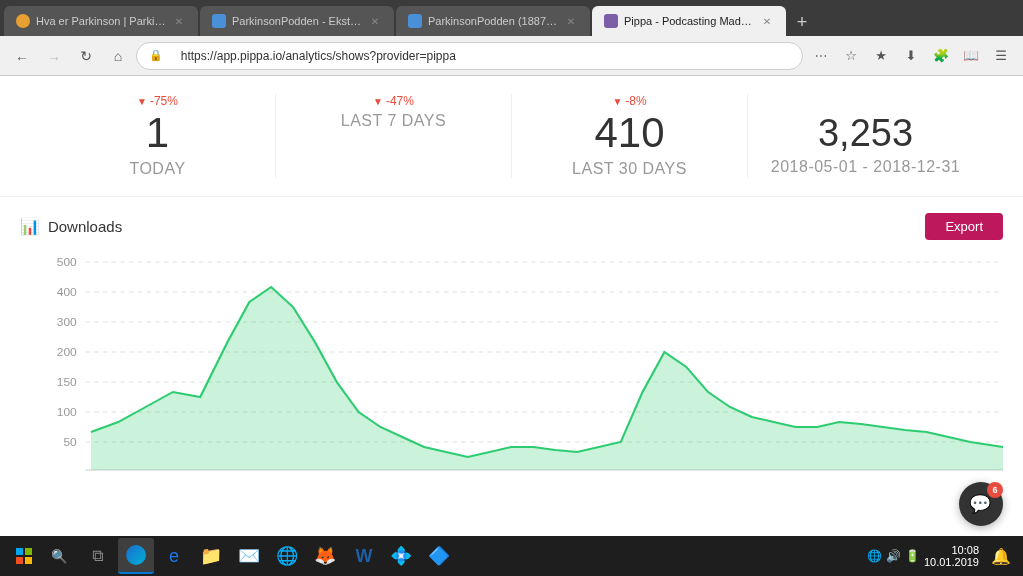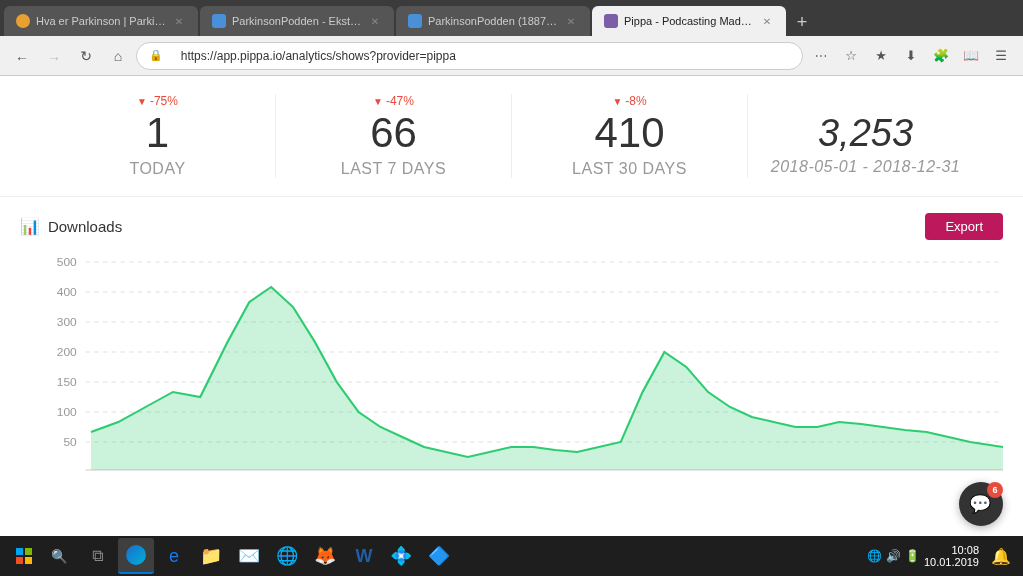--- a/index.html
+++ b/index.html
@@ -127,21 +127,21 @@
       border-bottom: 1px solid #eee;
       padding: 18px 40px;
       gap: 0;
     }
     .stat-item {
       flex: 1;
       text-align: center;
       border-right: 1px solid #eee;
       padding: 0 20px;
     }
-    .stat-item:last-child { border-right: none; font-style: italic; }
+    .stat-item:last-child { border-right: none; }
     .stat-change {
       display: flex;
       align-items: center;
       justify-content: center;
       gap: 3px;
       font-size: 12px;
       color: #e74c3c;
       margin-bottom: 4px;
     }
     .stat-change .arrow { font-size: 10px; }
@@ -352,21 +352,20 @@
           <span>-75%</span>
         </div>
         <div class="stat-value">1</div>
         <div class="stat-label">TODAY</div>
       </div>
       <div class="stat-item">
         <div class="stat-change">
           <span class="arrow">▼</span>
           <span>-47%</span>
         </div>
-        <div class="stat-value">66</div>
         <div class="stat-label">LAST 7 DAYS</div>
       </div>
       <div class="stat-item">
         <div class="stat-change">
           <span class="arrow">▼</span>
           <span>-8%</span>
         </div>
         <div class="stat-value">410</div>
         <div class="stat-label">LAST 30 DAYS</div>
       </div>

